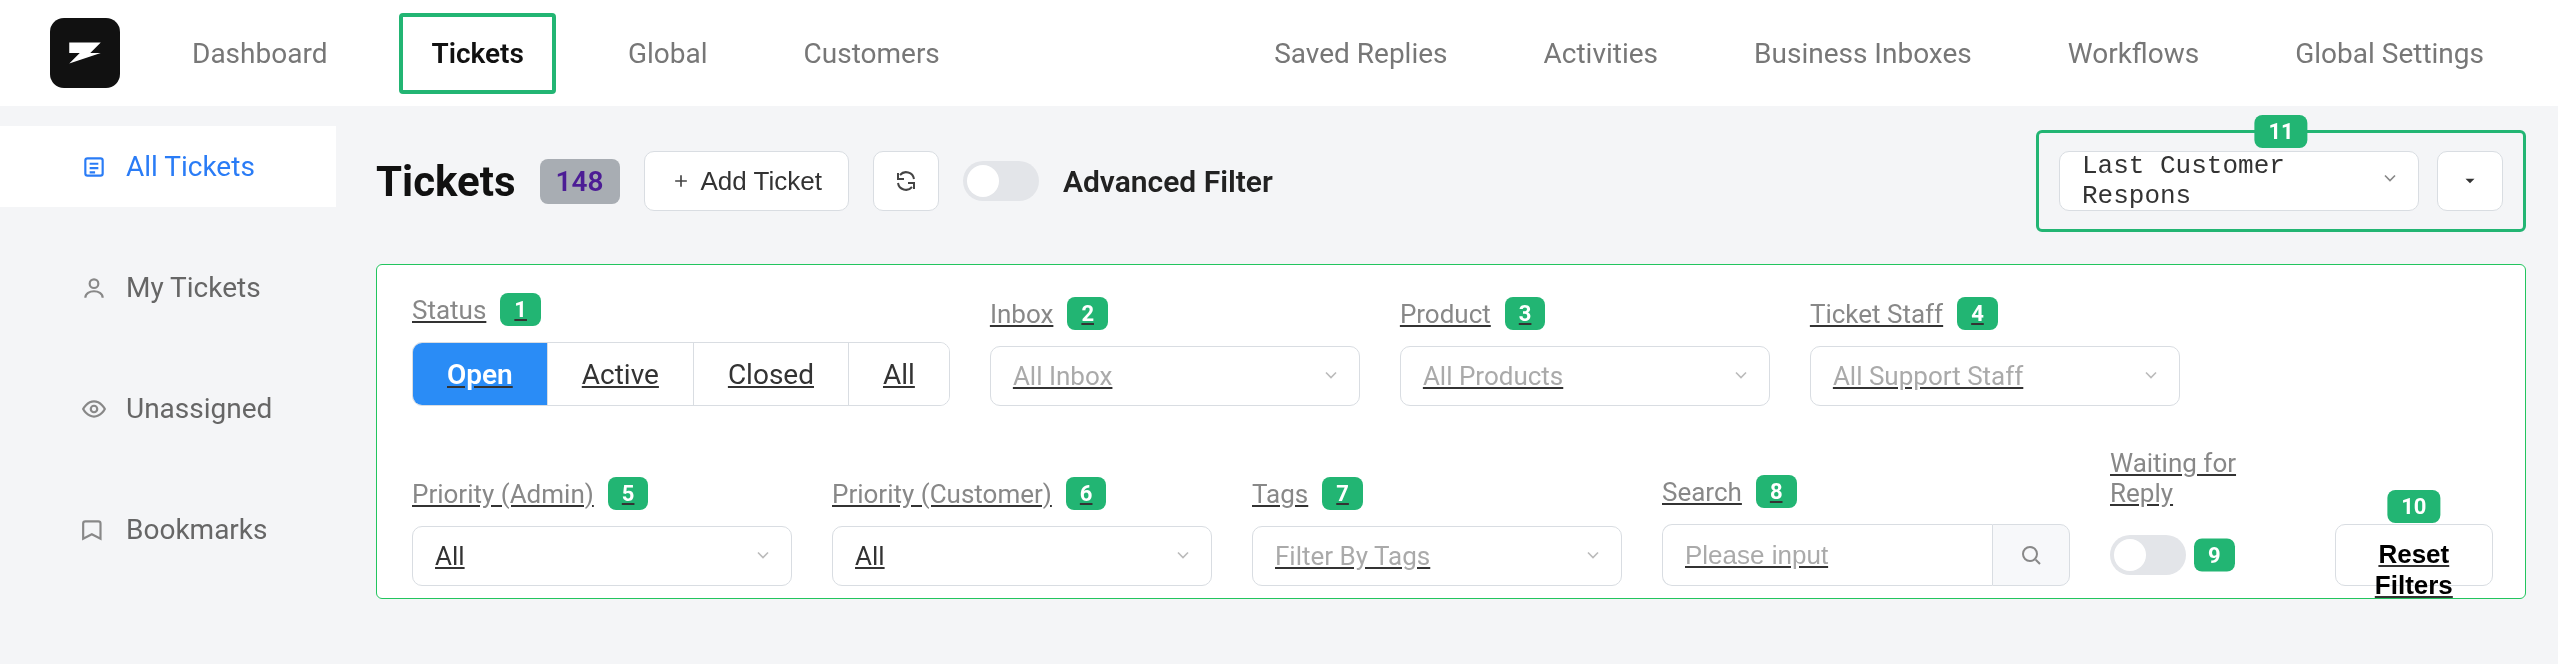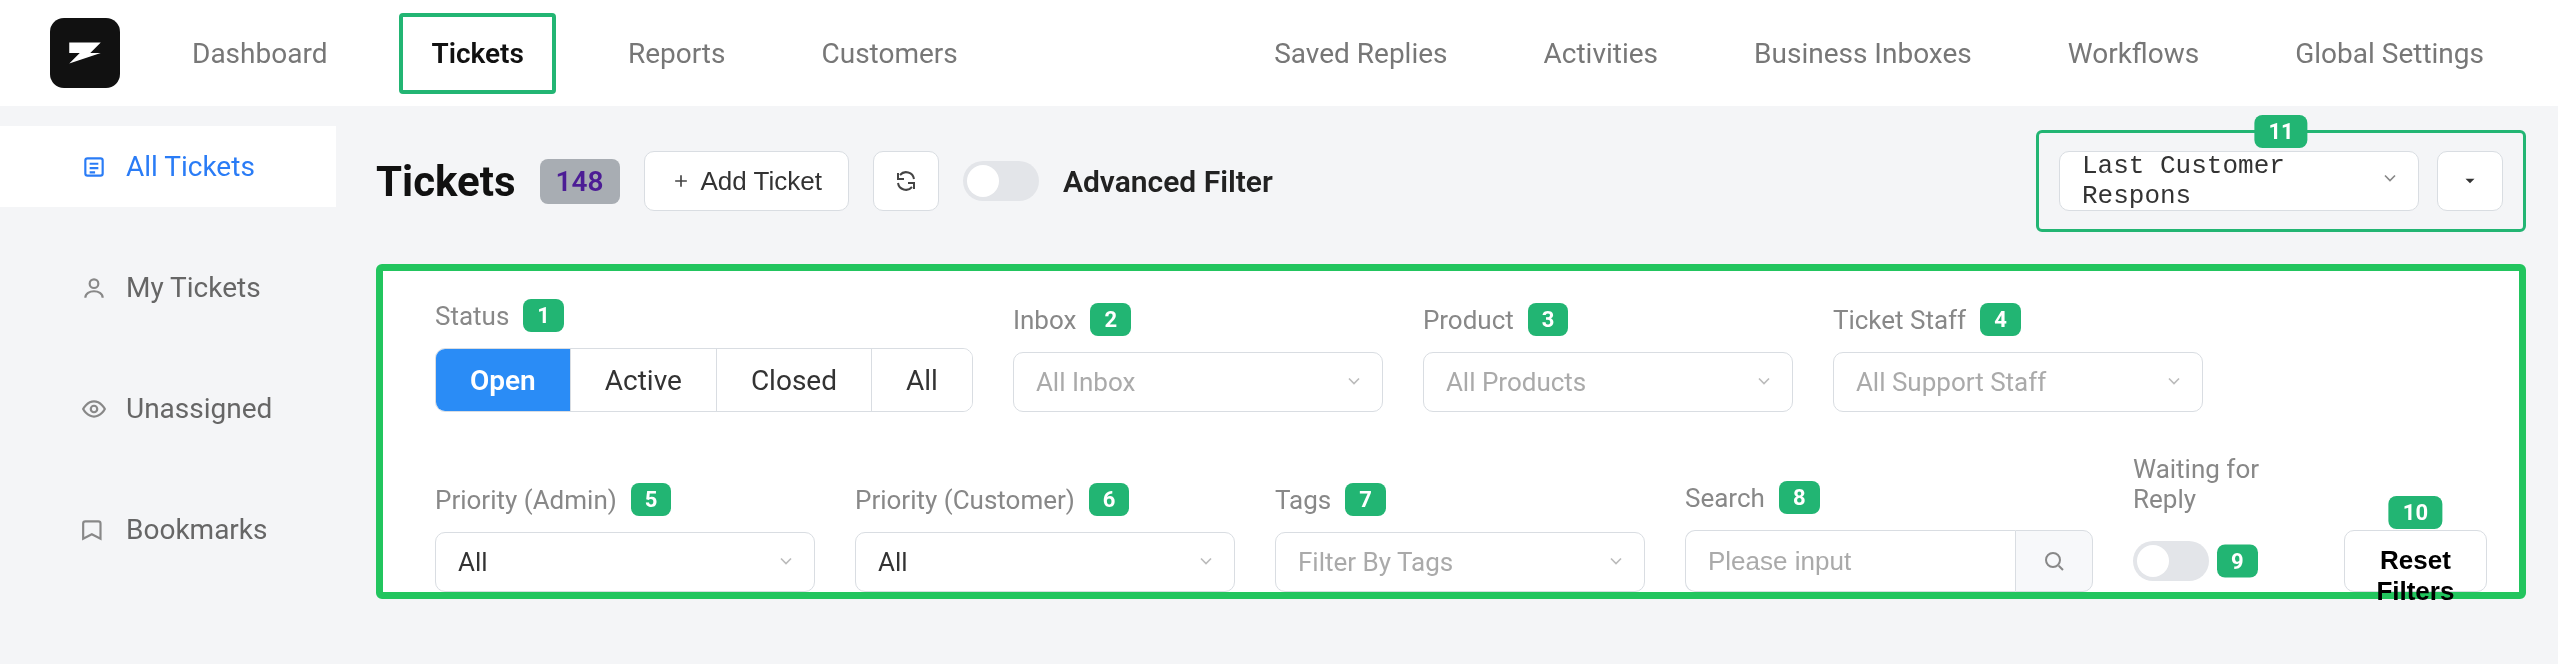--- a/index.html
+++ b/index.html
@@ -189,25 +189,26 @@
     right: 18px;
     top: 50%;
     transform: translateY(-50%);
   }
   .select.placeholder { color: #aaa; }
   .sort-select { width: 360px; font-family: Liberation Mono, monospace; }
   .caret-btn { width: 66px; justify-content: center; }
 
   
   .filters-panel {
-    border: 7px solid #22c55e;
+    border: 1px solid #22c55e;
     border-radius: 6px;
-    padding: 28px 32px 40px 52px;
+    padding: 28px 32px 40px 35px;
     background: #fff;
     height: 335px;
+    text-decoration: underline;
   }
   .filter-row {
     display: flex;
     gap: 40px;
     margin-bottom: 42px;
     align-items: flex-end;
   }
   .filter-group {
     display: flex;
     flex-direction: column;
@@ -303,21 +304,21 @@
 <div class="top-nav">
   <div class="nav-left">
     <div class="logo">
       <svg viewBox="0 0 24 24">
           <path d="M3 6 L21 6 L15 12 L21 12 L3 18 L9 12 L3 12 Z" fill="#fff"></path>
         </svg>
     </div>
     <div class="nav-items-left">
       <div class="nav-item">Dashboard</div>
       <div class="nav-item active">Tickets</div>
-      <div class="nav-item">Reports</div>
+      <div class="nav-item">Global</div>
       <div class="nav-item">Customers</div>
     </div>
   </div>
   <div class="nav-items-right">
     <div class="nav-item">Saved Replies</div>
     <div class="nav-item">Activities</div>
     <div class="nav-item">Business Inboxes</div>
     <div class="nav-item">Workflows</div>
     <div class="nav-item">Global Settings</div>
   </div>

